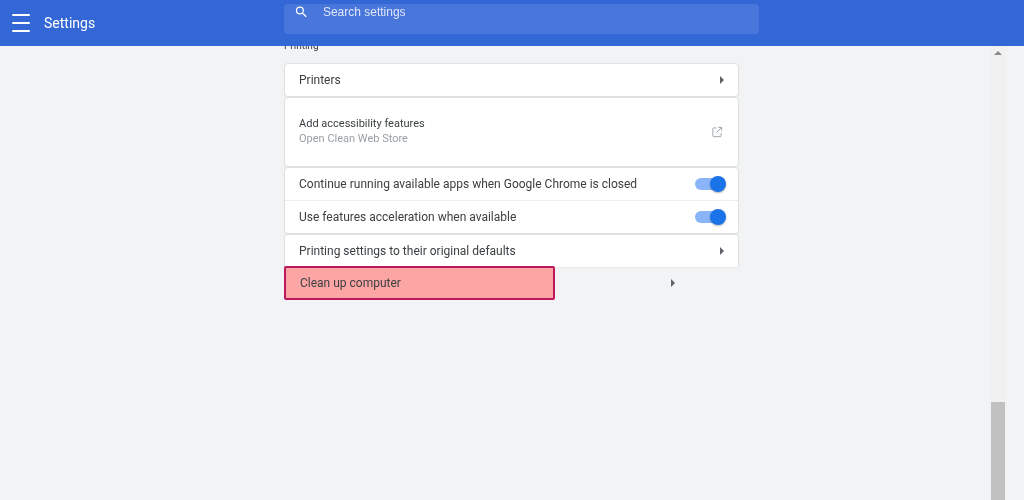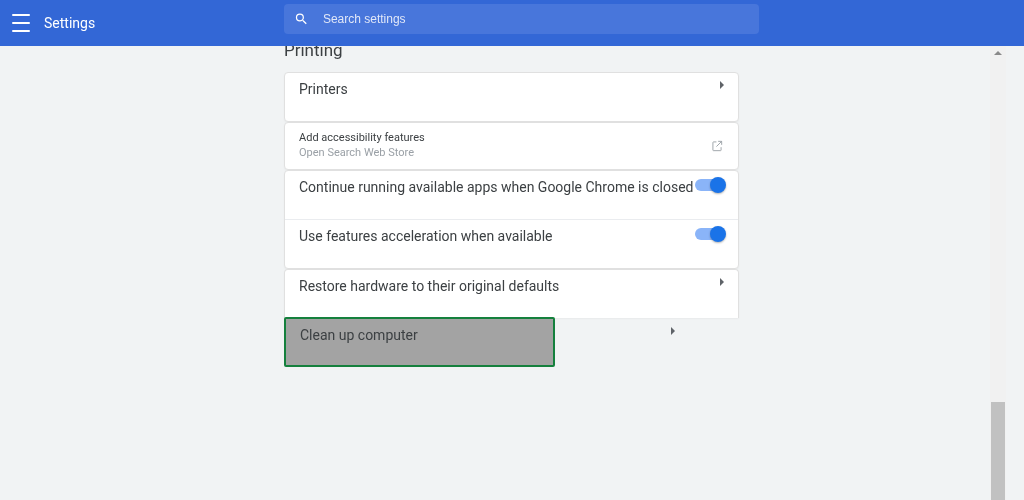--- a/index.html
+++ b/index.html
@@ -31,21 +31,21 @@
   .app-title { font-size: 14px; margin-left: 12px; }
   .search-wrap {
     position: absolute;
     left: 284px;
     top: 4px;
     width: 455px;
     height: 30px;
     background: #4876db;
     border-radius: 4px;
     display: flex;
-    align-items: center;
+    align-items: flex-start;
     padding: 0 10px;
   }
   .search-wrap svg { fill: #fff; width: 16px; height: 16px; }
   .search-input {
     border: none; outline: none; background: transparent;
     color: #fff; font-size: 12px; margin-left: 12px;
     width: 100%;
   }
   .search-input::placeholder { color: #e0e7f8; }
 
@@ -77,48 +77,48 @@
   }
   .scroll-arrow.up { top: 5px; border-bottom: 4px solid #8a8a8a; }
 
   .main-col {
     width: 455px;
     margin-left: 284px;
     padding-top: 0;
   }
 
   .section-title {
-    font-size: 17px;
+    font-size: 10px;
     color: #3c4043;
     margin: 22px 0 12px 0;
     font-weight: 400;
   }
   .section-title.cut { margin-top: -6px; }
 
   .card {
     background: #fff;
     border: 1px solid #e0e0e0;
     border-radius: 4px;
     box-shadow: 0 1px 2px rgba(0,0,0,0.04);
   }
   .row {
     height: 32px;
-    padding: 8px 14px;
-    display: flex;
-    align-items: flex-start;
+    padding: 0 14px;
+    display: flex;
+    align-items: center;
     justify-content: space-between;
-    font-size: 14px;
+    font-size: 12px;
     color: #3c4043;
     border-top: 1px solid #eaecef;
     cursor: pointer;
   }
   .row.first { border-top: none; }
   .row-two {
     height: 46px;
-    padding: 0 14px;
+    padding: 11px 14px;
     display: flex;
     align-items: center;
     justify-content: space-between;
     font-size: 11px;
   }
   .row-two .label-sub {
     display: flex; flex-direction: column; line-height: 1.35;
   }
   .row-two .sub { color: #9aa0a6; font-size: 11px; }
 
@@ -136,24 +136,24 @@
   .toggle::after {
     content: ""; position: absolute; top: -2px; right: -2px;
     width: 16px; height: 16px; border-radius: 50%;
     background: #1a73e8;
     box-shadow: 0 1px 2px rgba(0,0,0,0.3);
   }
 
   .ext-icon { width: 14px; height: 14px; fill: none; stroke: #9aa0a6; stroke-width: 1.6; }
 
   .highlight-box {
-    border: 2px solid #15803d;
+    border: 2px solid #be185d;
     border-radius: 2px;
     margin-top: -1px;
-    background: #a3a3a3;
+    background: #fca5a5;
   }
   .highlight-box .row { border-top: none; }
 </style>
 </head>
 <body>
 
 <div class="header">
   <div class="menu-icon">
     <span></span>
       <span></span>
@@ -176,42 +176,42 @@
       <div class="row first">
         <span>Printers</span>
         <span class="caret"></span>
       </div>
     </div>
 
     <div class="card">
       <div class="row-two first">
         <div class="label-sub">
           <span>Add accessibility features</span>
-          <span class="sub">Open Search Web Store</span>
+          <span class="sub">Open Clean Web Store</span>
         </div>
         <svg class="ext-icon" viewBox="0 0 24 24">
             <path d="M14 4h6v6M20 4l-9 9M19 14v5a1 1 0 0 1-1 1H6a1 1 0 0 1-1-1V6a1 1 0 0 1 1-1h5"></path>
           </svg>
       </div>
     </div>
 
     <div class="card">
       <div class="row first">
         <span>Continue running available apps when Google Chrome is closed</span>
         <div class="toggle"></div>
       </div>
       <div class="row">
         <span>Use features acceleration when available</span>
         <div class="toggle"></div>
       </div>
     </div>
 
     <div class="card" style="border-bottom-left-radius:0;border-bottom-right-radius:0;border-bottom:none;">
       <div class="row first">
-        <span>Restore hardware to their original defaults</span>
+        <span>Printing settings to their original defaults</span>
         <span class="caret"></span>
       </div>
     </div>
     <div class="highlight-box" style="width: 267px;">
       <div class="row first" style="height:30px;">
         <span>Clean up computer</span>
         <span class="caret" style="margin-right:-136px;"></span>
       </div>
     </div>
 

